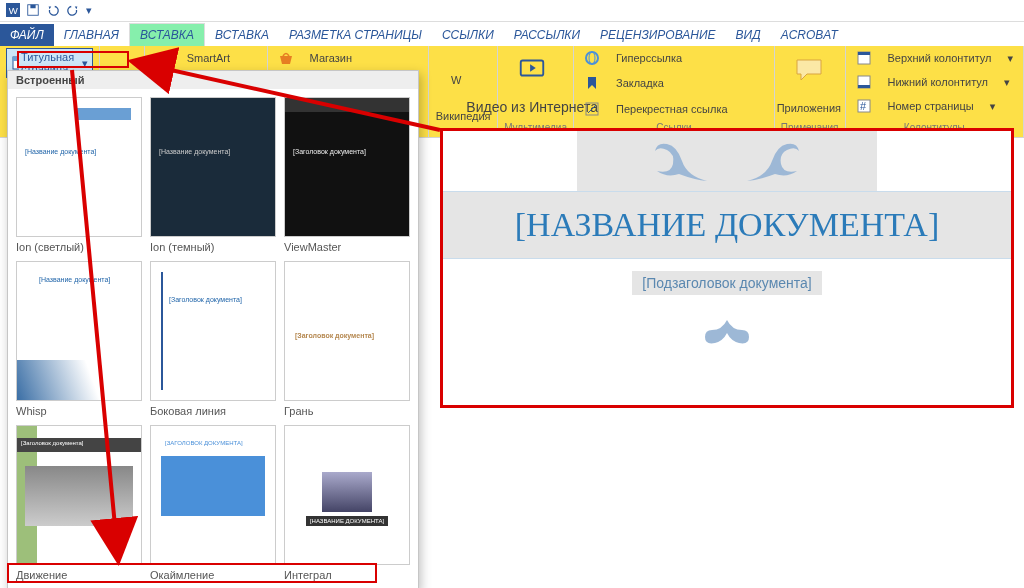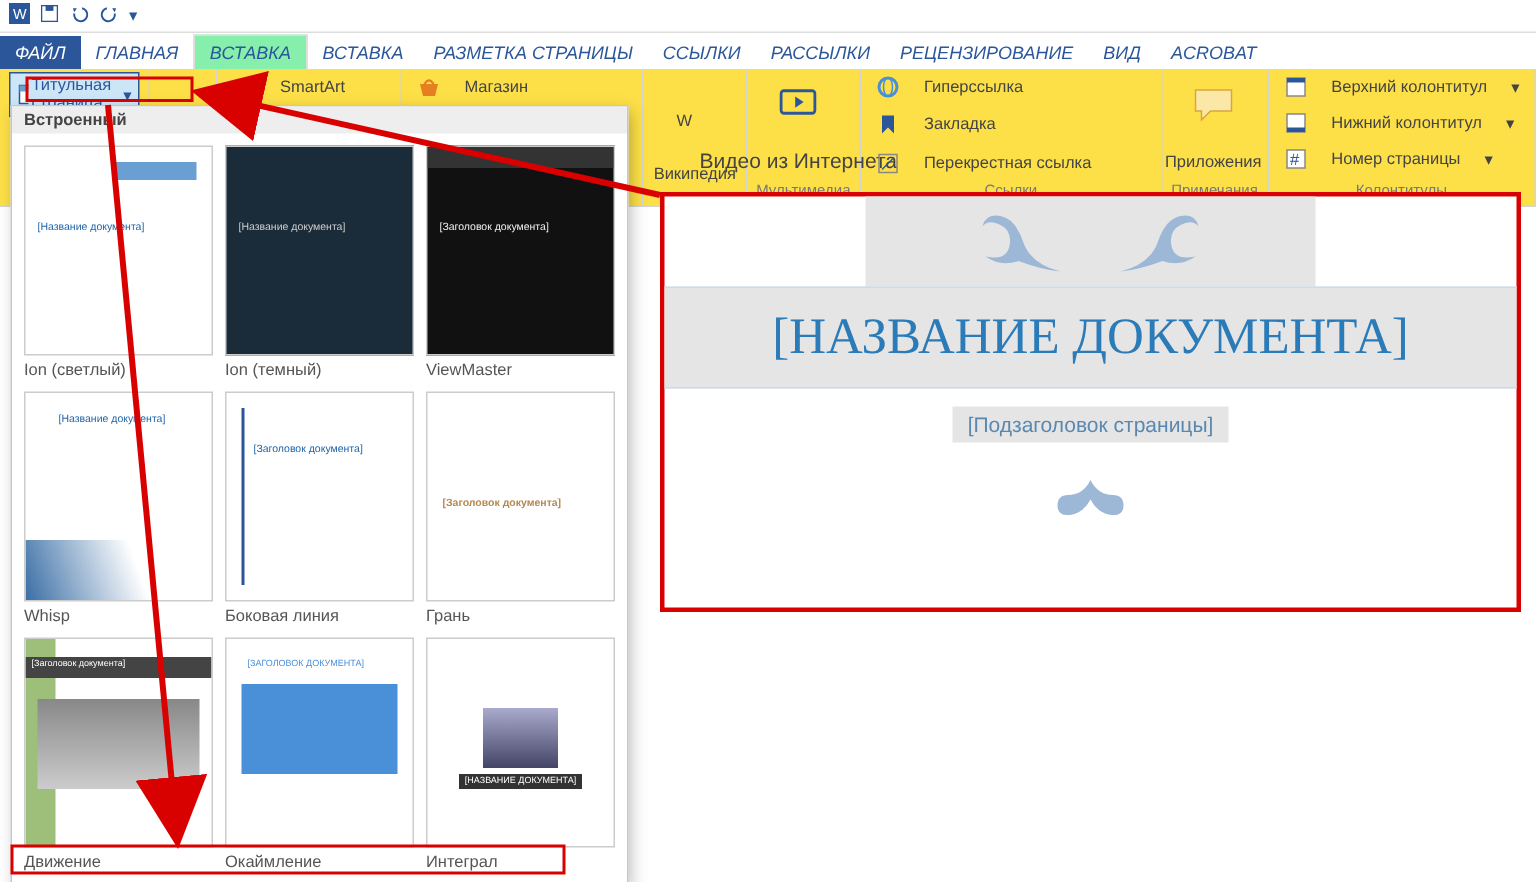--- a/index.html
+++ b/index.html
@@ -301,21 +301,21 @@
 <div class="doc">
   <div class="ornwrap">
     <svg class="orn" width="80" height="50" viewBox="0 0 80 50">
         <path d="M70 45 Q50 40 45 25 Q40 10 30 8 Q20 6 18 15 Q22 10 30 14 Q38 18 36 28 Q34 38 20 35 Q30 42 42 38 Q58 44 70 45 Z"></path>
       </svg>
     <svg class="orn" width="80" height="50" viewBox="0 0 80 50">
         <path d="M10 45 Q30 40 35 25 Q40 10 50 8 Q60 6 62 15 Q58 10 50 14 Q42 18 44 28 Q46 38 60 35 Q50 42 38 38 Q22 44 10 45 Z"></path>
       </svg>
   </div>
   <div class="titband"><span>[НАЗВАНИЕ ДОКУМЕНТА]</span></div>
-  <div class="subt">[Подзаголовок страницы]</div>
+  <div class="subt">[Подзаголовок документа]</div>
   <svg class="orn2" width="80" height="40" viewBox="0 0 80 40">
       <path d="M40 5 Q35 15 25 15 Q18 15 18 22 Q18 30 28 28 Q36 26 40 18 Q44 26 52 28 Q62 30 62 22 Q62 15 55 15 Q45 15 40 5 Z"></path>
     </svg>
 </div>
 
 <div class="redbox1"></div>
 <div class="redbox2"></div>
 
 <svg class="arrows">
   <defs>

